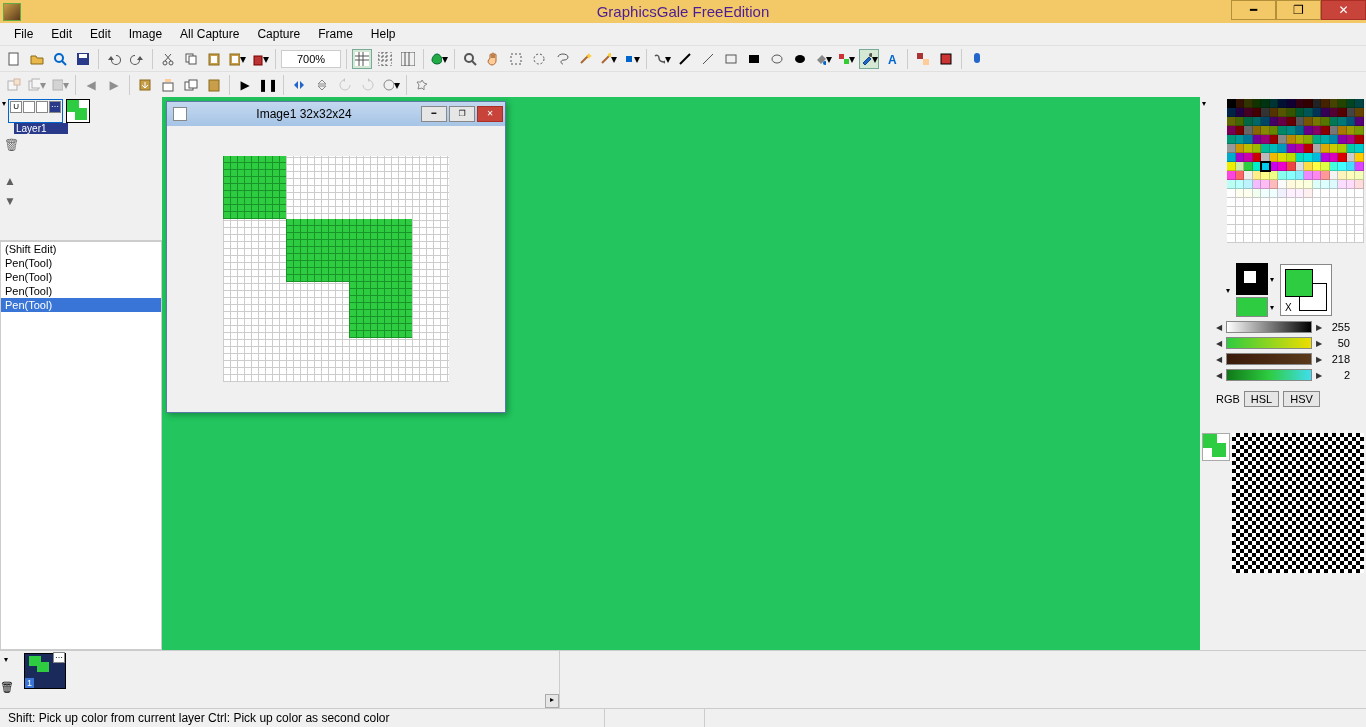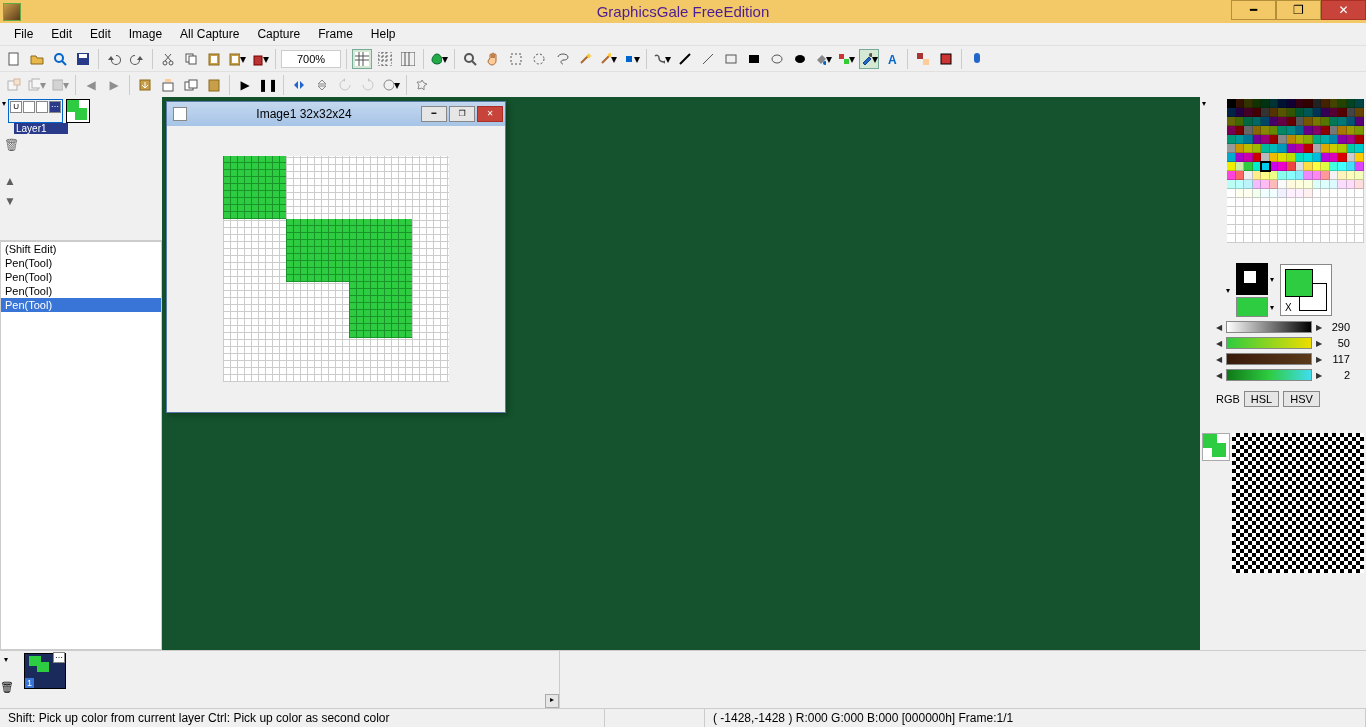--- a/index.html
+++ b/index.html
@@ -30,21 +30,21 @@
 .preview-box { height:164px; position:relative; }
 .preview-box .checker { width:160px; height:128px; background:
   repeating-conic-gradient(#000 0 25%, #fff 0 50%) 0 0/8px 8px; position:relative; }
 .preview-box .green-preview { position:absolute; left:0; top:14px; width:160px; height:100px; background:#2ecc40;
   background-image: repeating-linear-gradient(0deg,#000 0,#000 1px,transparent 1px,transparent 14px),
                     repeating-linear-gradient(90deg,#000 0,#000 1px,transparent 1px,transparent 14px); }
 .coord-label { font-size:11px; padding:2px 4px; background:#f0f0f0; }
 .history-box { flex:1; background:#fff; border:1px solid #ccc; overflow:auto; }
 .history-box .item { padding:1px 4px; font-size:11px; cursor:pointer; }
 .history-box .item.selected { background:#3875d7; color:#fff; }
-.canvas-area { flex:1; background:#14532d; position:relative; overflow:hidden; }
+.canvas-area { flex:1; background:#22c55e; position:relative; overflow:hidden; }
 .doc-window { position:absolute; left:4px; top:4px; width:340px; height:312px; background:#f0f0f0; border:1px solid #5a7aa8; box-shadow:2px 2px 6px rgba(0,0,0,0.3); }
 .doc-titlebar { height:24px; background:linear-gradient(#c4d8ef,#a6c4e6); display:flex; align-items:center; justify-content:space-between; padding:0 2px; }
 .doc-titlebar .title { flex:1; text-align:center; font-size:12px; }
 .doc-titlebar .doc-icon { width:14px; height:14px; background:#fff; border:1px solid #888; margin-left:4px; }
 .doc-titlebar .btns { display:flex; gap:2px; }
 .doc-titlebar .btns .b { width:26px; height:16px; border:1px solid #888; background:#e6e6e6; font-size:8px; text-align:center; line-height:14px; cursor:pointer; }
 .doc-titlebar .btns .b.close { background:#c8443b; color:#fff; border-color:#a82e26; }
 .doc-canvas { position:absolute; left:56px; top:54px; width:226px; height:226px; background:#fff;
   background-image: repeating-linear-gradient(0deg,#ccc 0,#ccc 1px,transparent 1px,transparent 7px),
                     repeating-linear-gradient(90deg,#ccc 0,#ccc 1px,transparent 1px,transparent 7px); }
@@ -723,33 +723,33 @@
         <div class="bg"></div>
           <div class="fg"></div>
         <div class="swatch-x">X</div>
       </div>
     </div>
     <div id="sliders">
         <div class="slider-row">
           <span class="tri">◀</span>
           <div class="slider-bar grad-gray"></div>
           <span class="tri">▶</span>
-          <span class="slider-val">290</span>
+          <span class="slider-val">255</span>
         </div>
         <div class="slider-row">
           <span class="tri">◀</span>
           <div class="slider-bar grad-hue1"></div>
           <span class="tri">▶</span>
           <span class="slider-val">50</span>
         </div>
         <div class="slider-row">
           <span class="tri">◀</span>
           <div class="slider-bar grad-hue2"></div>
           <span class="tri">▶</span>
-          <span class="slider-val">117</span>
+          <span class="slider-val">218</span>
         </div>
         <div class="slider-row">
           <span class="tri">◀</span>
           <div class="slider-bar grad-hue3"></div>
           <span class="tri">▶</span>
           <span class="slider-val">2</span>
         </div>
       </div>
     <div class="mode-tabs">
       <span>RGB</span>
@@ -774,14 +774,13 @@
     <div class="frame-scroll">
         <div class="sbtn">▸</div>
       </div>
   </div>
   <div style="flex:1"></div>
 </div>
 
 <div class="statusbar">
   <div class="cell hint">Shift: Pick up color from current layer  Ctrl: Pick up color as second color</div>
   <div class="cell gap"></div>
-  <div class="cell info">( -1428,-1428 )  R:000 G:000 B:000  [000000h]  Frame:1/1</div>
 </div>
 
 </body></html>

